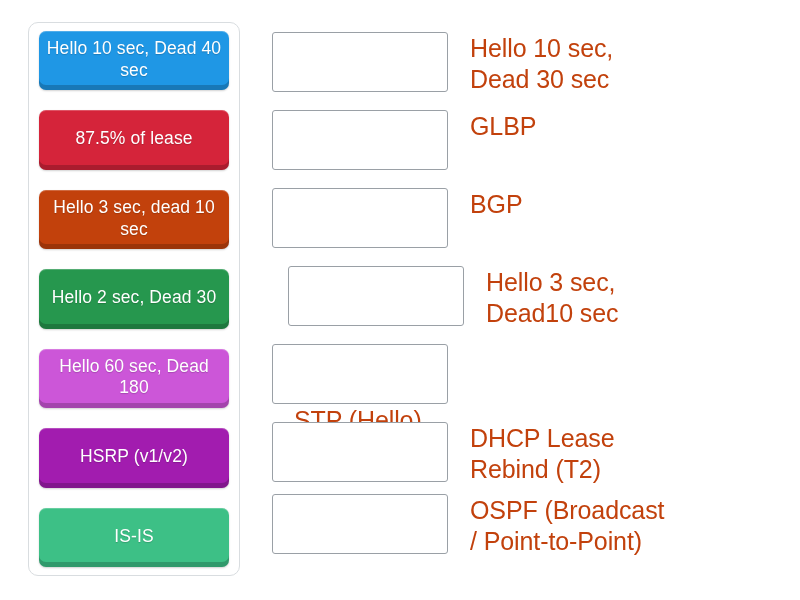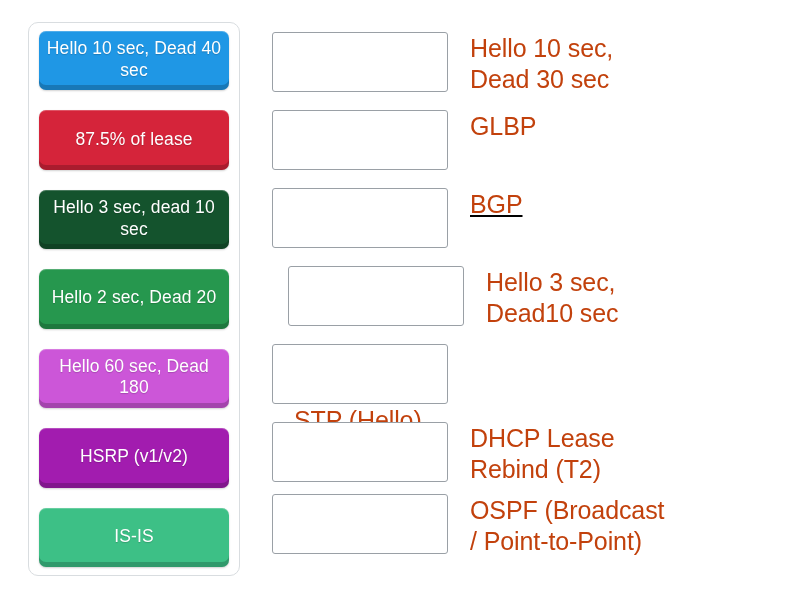--- a/index.html
+++ b/index.html
@@ -25,21 +25,21 @@
     left: 28px;
     top: 22px;
     width: 212px;
     height: 554px;
     border: 1px solid #d9dde0;
     border-radius: 10px;
     background: #ffffff;
     padding: 8px 10px;
     display: flex;
     flex-direction: column;
-    justify-content: flex-end;
+    justify-content: center;
     gap: 20px;
   }
 
   .tile {
     position: relative;
     width: 190px;
     height: 67px;
     border-radius: 7px;
     display: flex;
     align-items: center;
@@ -105,27 +105,27 @@
 <div id="app">
 
   <div class="tray" id="tray">
       <div class="tile" style="background: rgb(31, 151, 229);">
         <span class="tile-text">Hello 10 sec,
 Dead 40 sec</span>
       </div>
       <div class="tile" style="background: rgb(213, 36, 58);">
         <span class="tile-text">87.5% of lease</span>
       </div>
-      <div class="tile" style="background: #14532d;">
+      <div class="tile" style="background: #c2410c;">
         <span class="tile-text">Hello 3 sec,
 dead 10 sec</span>
       </div>
       <div class="tile" style="background: rgb(38, 151, 78);">
         <span class="tile-text">Hello 2 sec,
-Dead 20</span>
+Dead 30</span>
       </div>
       <div class="tile" style="background: rgb(204, 86, 216);">
         <span class="tile-text">Hello 60 sec,
 Dead 180</span>
       </div>
       <div class="tile" style="background: #a21caf;">
         <span class="tile-text">HSRP (v1/v2)</span>
       </div>
       <div class="tile" style="background: rgb(61, 192, 134);">
         <span class="tile-text">IS-IS</span>
@@ -135,21 +135,21 @@
   <div class="answers" id="answers">
       <div class="answer-row" style="top: 10px;">
         <div class="dropzone"></div>
         <div class="answer-label">Hello 10 sec,
 Dead 30 sec</div>
       </div>
       <div class="answer-row" style="top: 88px;">
         <div class="dropzone"></div>
         <div class="answer-label">GLBP</div>
       </div>
-      <div class="answer-row" style="top: 166px; text-decoration: underline;">
+      <div class="answer-row" style="top: 166px;">
         <div class="dropzone"></div>
         <div class="answer-label">BGP</div>
       </div>
       <div class="answer-row" style="top: 244px; padding-left: 16px;">
         <div class="dropzone"></div>
         <div class="answer-label">Hello 3 sec,
 Dead10 sec</div>
       </div>
       <div class="answer-row" style="top: 322px; flex-direction: column;">
         <div class="dropzone"></div>

